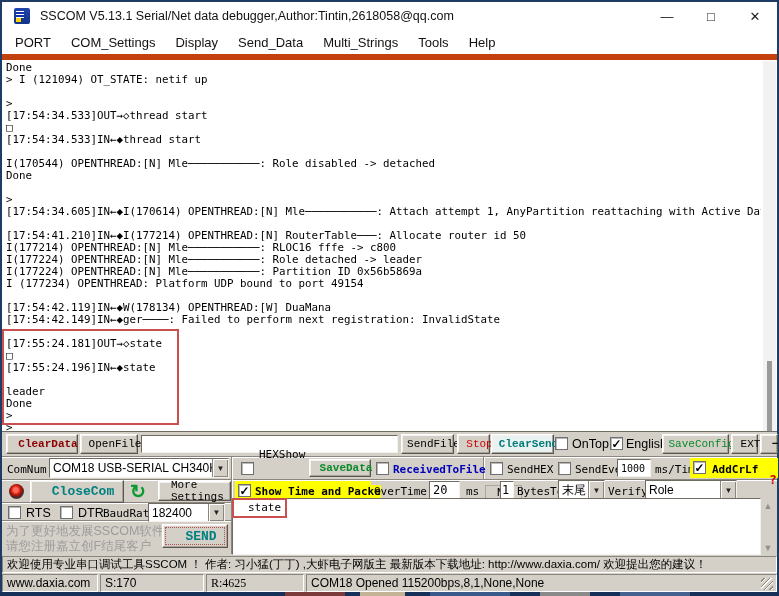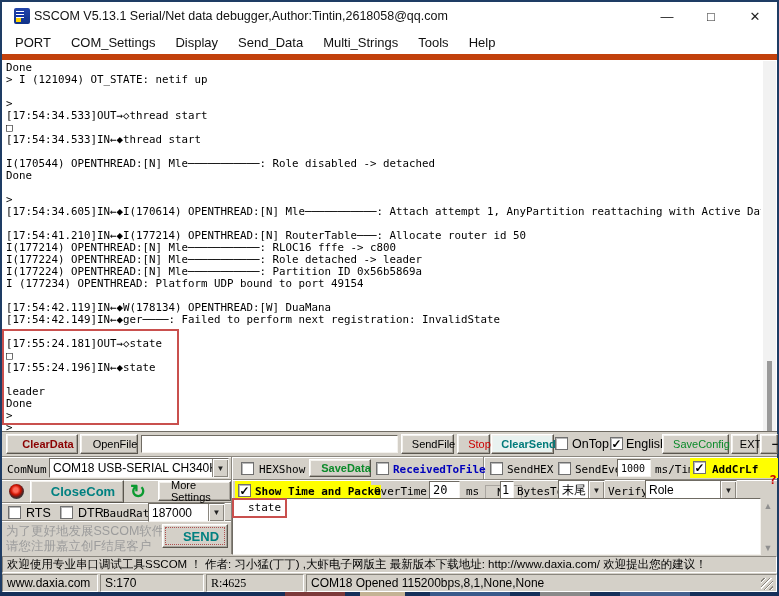--- a/index.html
+++ b/index.html
@@ -8,21 +8,21 @@
     position: relative; width: 779px; height: 596px;
     background: #1e3c64; overflow: hidden;
     font-family: "Liberation Sans", sans-serif;
   }
   .abs { position: absolute; }
   
   .titlebar { left:2px; top:2px; width:775px; height:28px; background:#ffffff; display:flex; align-items:center; }
   .appicon { width:16px; height:16px; margin-left:12px; position:relative; background:linear-gradient(180deg,#2244aa,#113388); border-radius:2px; }
   .appicon::before { content:""; position:absolute; left:2px; top:3px; width:8px; height:7px; background:repeating-linear-gradient(180deg,#fff 0 1px,#1133aa 1px 3px); }
   .appicon::after { content:""; position:absolute; left:2px; bottom:2px; width:5px; height:4px; background:#ffd400; }
-  .title-text { margin-left:4px; font-size:12.5px; color:#111; }
+  .title-text { margin-left:10px; font-size:12.5px; color:#111; }
   .win-controls { margin-left:auto; display:flex; height:100%; }
   .win-btn { width:44px; height:100%; display:flex; align-items:center; justify-content:center; font-size:13px; color:#222; }
   
   .menubar { left:2px; top:30px; width:775px; height:24px; background:#ffffff; display:flex; align-items:center; font-size:13px; color:#111; }
   .menu-item { padding:0 10px; }
   .menu-item:first-child { padding-left:13px; }
   
   .terminal { left:2px; top:54px; width:775px; height:399px; background:#ffffff; border-top:6px solid #c2410c; overflow:hidden; }
   .term-pre { position:absolute; left:4px; top:2px; right:16px; bottom:0;
     font-family:"DejaVu Sans Mono", monospace; font-size:10.8px; line-height:12px; color:#000;
@@ -30,21 +30,21 @@
   .term-scroll { position:absolute; right:1px; top:1px; width:13px; height:374px; background:#f2f2f2; }
   .term-thumb { position:absolute; left:4px; width:5px; top:300px; height:72px; background:#9a9a9a; }
   .annot { border:2px solid #c9504e; background:transparent; pointer-events:none; }
   
   .panel { left:2px; top:431px; width:775px; height:161px; background:#d4d0c8; border-top:1px solid #6f6b63; }
   .groove-h { position:absolute; height:2px; border-top:1px solid #8a867e; border-bottom:1px solid #ffffff; }
   .groove-v { position:absolute; width:2px; border-left:1px solid #8a867e; border-right:1px solid #ffffff; }
   .btn { position:absolute; background:#d4d0c8; border:1px solid; border-color:#ffffff #5a564e #5a564e #ffffff;
     box-shadow: inset -1px -1px 0 #a8a49c, inset 1px 1px 0 #f4f2ee;
     display:flex; align-items:center; justify-content:center;
-    font-family:Liberation Sans, sans-serif; font-size:11px; color:#000;padding-left:12px; }
+    font-family:Liberation Mono, monospace; font-size:11px; color:#000;padding-left:12px; }
   .inp { position:absolute; background:#ffffff; border:1px solid; border-color:#6f6b63 #f4f2ee #f4f2ee #6f6b63;
     font-family:"DejaVu Sans Mono", monospace; font-size:10px; padding:0 3px; color:#000; outline:none; }
   .dd { position:absolute; background:#ffffff; border:1px solid; border-color:#6f6b63 #f4f2ee #f4f2ee #6f6b63;
     display:flex; align-items:center; font-size:12px; color:#000; }
   .dd-text { flex:1; padding-left:3px; white-space:nowrap; overflow:hidden; }
   .dd-btn { width:16px; align-self:stretch; background:#d4d0c8; border-left:1px solid #8a867e;
     box-shadow: inset 1px 1px 0 #fff, inset -1px -1px 0 #8a867e;
     display:flex; align-items:center; justify-content:center; font-size:8px; color:#222; }
   .cb { position:absolute; width:13px; height:13px; background:#ffffff; border:1px solid #707070;
     box-shadow: inset 1px 1px 0 #b8b8b8; display:flex; align-items:center; justify-content:center; }
@@ -168,21 +168,21 @@
     <div class="btn" style="left:758px; top:2px; width:18px; height:20px; font-weight:bold;">−</div>
 
     
     <span class="lbl" style="left:5px; top:31px;">ComNum</span>
     <div class="dd" style="left:47px; top:26px; width:180px; height:20px;">
       <span class="dd-text">COM18 USB-SERIAL CH340K</span>
       <span class="dd-btn">▼</span>
     </div>
     <label>
       <span class="cb" style="left:239px; top:30px;"></span>
-      <span class="lbl" style="left:257px; top:31px;">HEXShow</span>
+      <span class="lbl" style="left:257px; top:16px;">HEXShow</span>
     </label>
     <div class="btn" style="left:307px; top:27px; width:62px; height:18px; color:#0b8a2a; font-weight:bold;">SaveData</div>
     <label>
       <span class="cb" style="left:374px; top:30px;"></span>
       <span class="lbl" style="left:391px; top:31px; color:#0000bb; font-weight:bold;">ReceivedToFile</span>
     </label>
     <label>
       <span class="cb" style="left:488px; top:30px;"></span>
       <span class="lbl" style="left:505px; top:31px;">SendHEX</span>
     </label>
@@ -229,21 +229,21 @@
     <label>
       <span class="cb" style="left:6px; top:74px;"></span>
       <span class="lbl-sans" style="left:24px; top:74px;">RTS</span>
     </label>
     <label>
       <span class="cb" style="left:58px; top:74px;"></span>
       <span class="lbl-sans" style="left:76px; top:74px;">DTR</span>
     </label>
     <span class="lbl" style="left:101px; top:75px;">BaudRat</span>
     <div class="dd" style="left:146px; top:71px; width:77px; height:19px;">
-      <span class="dd-text">187000</span>
+      <span class="dd-text">182400</span>
       <span class="dd-btn">▼</span>
     </div>
 
     
     <span class="abs" style="left:4px; top:91px; font-size:12.5px; color:#9c9c9c; white-space:nowrap;">为了更好地发展SSCOM软件</span>
     <span class="abs" style="left:4px; top:106px; font-size:12.5px; color:#9c9c9c; white-space:nowrap;">请您注册嘉立创F结尾客户</span>
     <div class="btn" style="left:160px; top:92px; width:66px; height:24px; color:#008080; font-weight:bold; font-size:13px; outline:1px dotted #b05050; outline-offset:-4px;">SEND</div>
 
     
     <div class="send-area">

